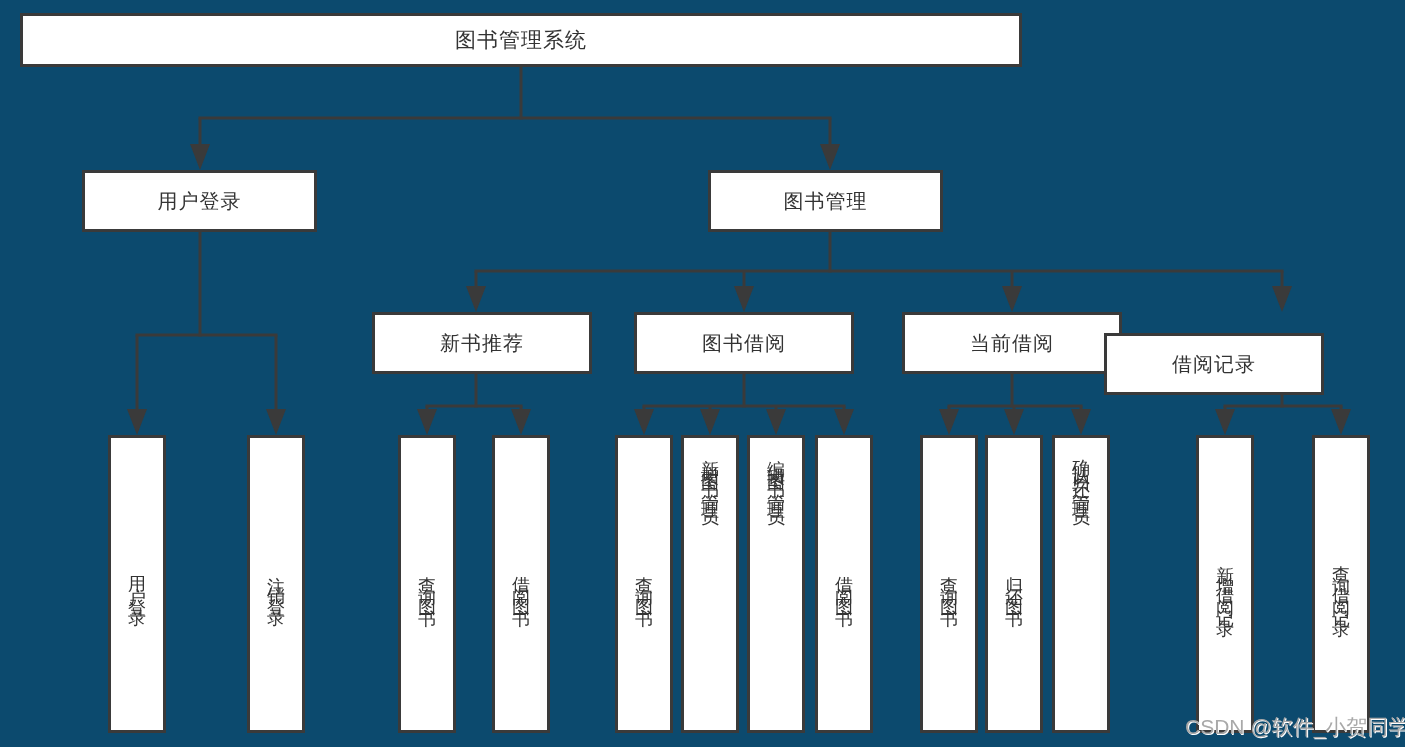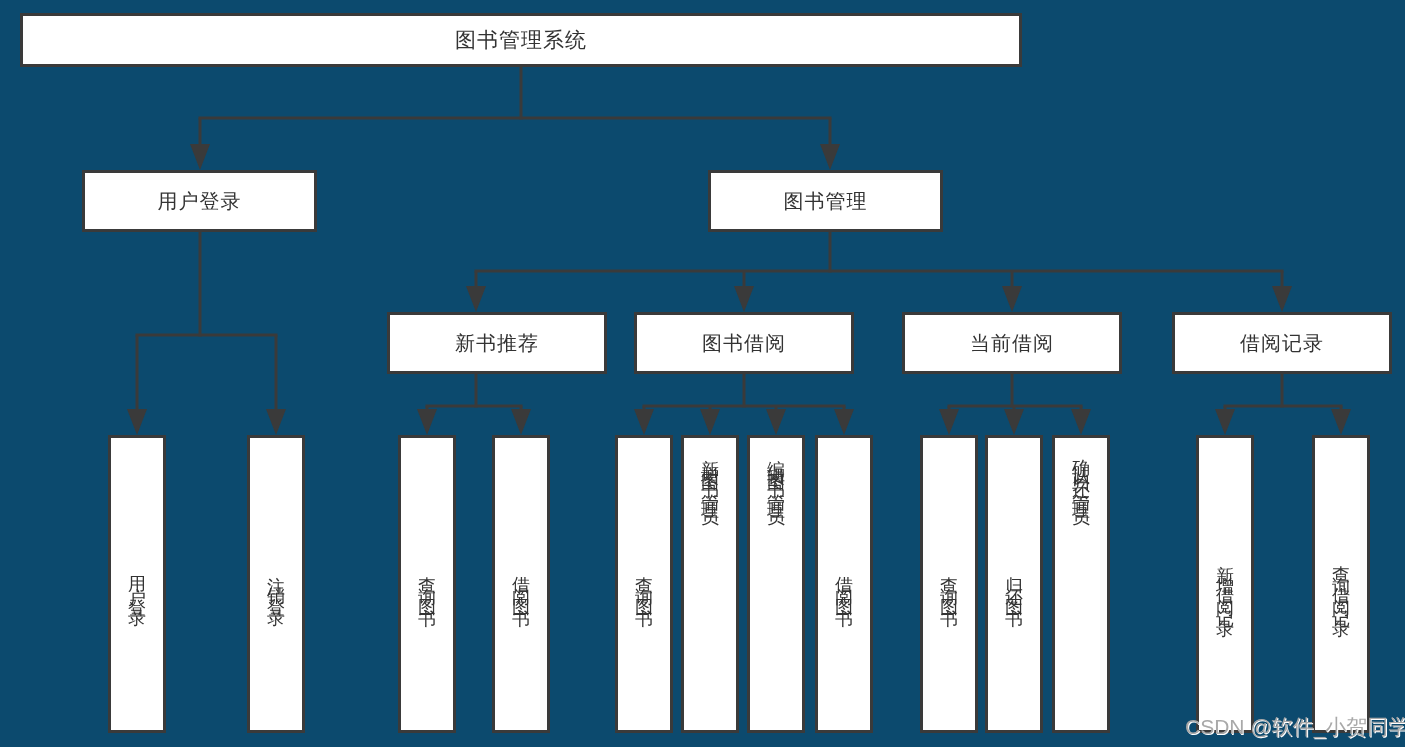--- a/index.html
+++ b/index.html
@@ -140,30 +140,30 @@
     <span>图书管理系统</span>
   </div>
 
   <div class="box l2-box" style="left:82px;">
     <span>用户登录</span>
   </div>
   <div class="box l2-box" style="left:708px;">
     <span>图书管理</span>
   </div>
 
-  <div class="box l3-box" style="left:387px;">
+  <div class="box l3-box" style="left:372px;">
     <span>新书推荐</span>
   </div>
   <div class="box l3-box" style="left:634px;">
     <span>图书借阅</span>
   </div>
   <div class="box l3-box" style="left:902px;">
     <span>当前借阅</span>
   </div>
-  <div class="box l3-box" style="left:1172px;">
+  <div class="box l3-box" style="left:1104px;margin-top:21px;">
     <span>借阅记录</span>
   </div>
 
   <div class="leaf" style="left:108px;">
     <span>用户登录</span>
   </div>
   <div class="leaf" style="left:247px;">
     <span>注销登录</span>
   </div>
   <div class="leaf" style="left:398px;">

